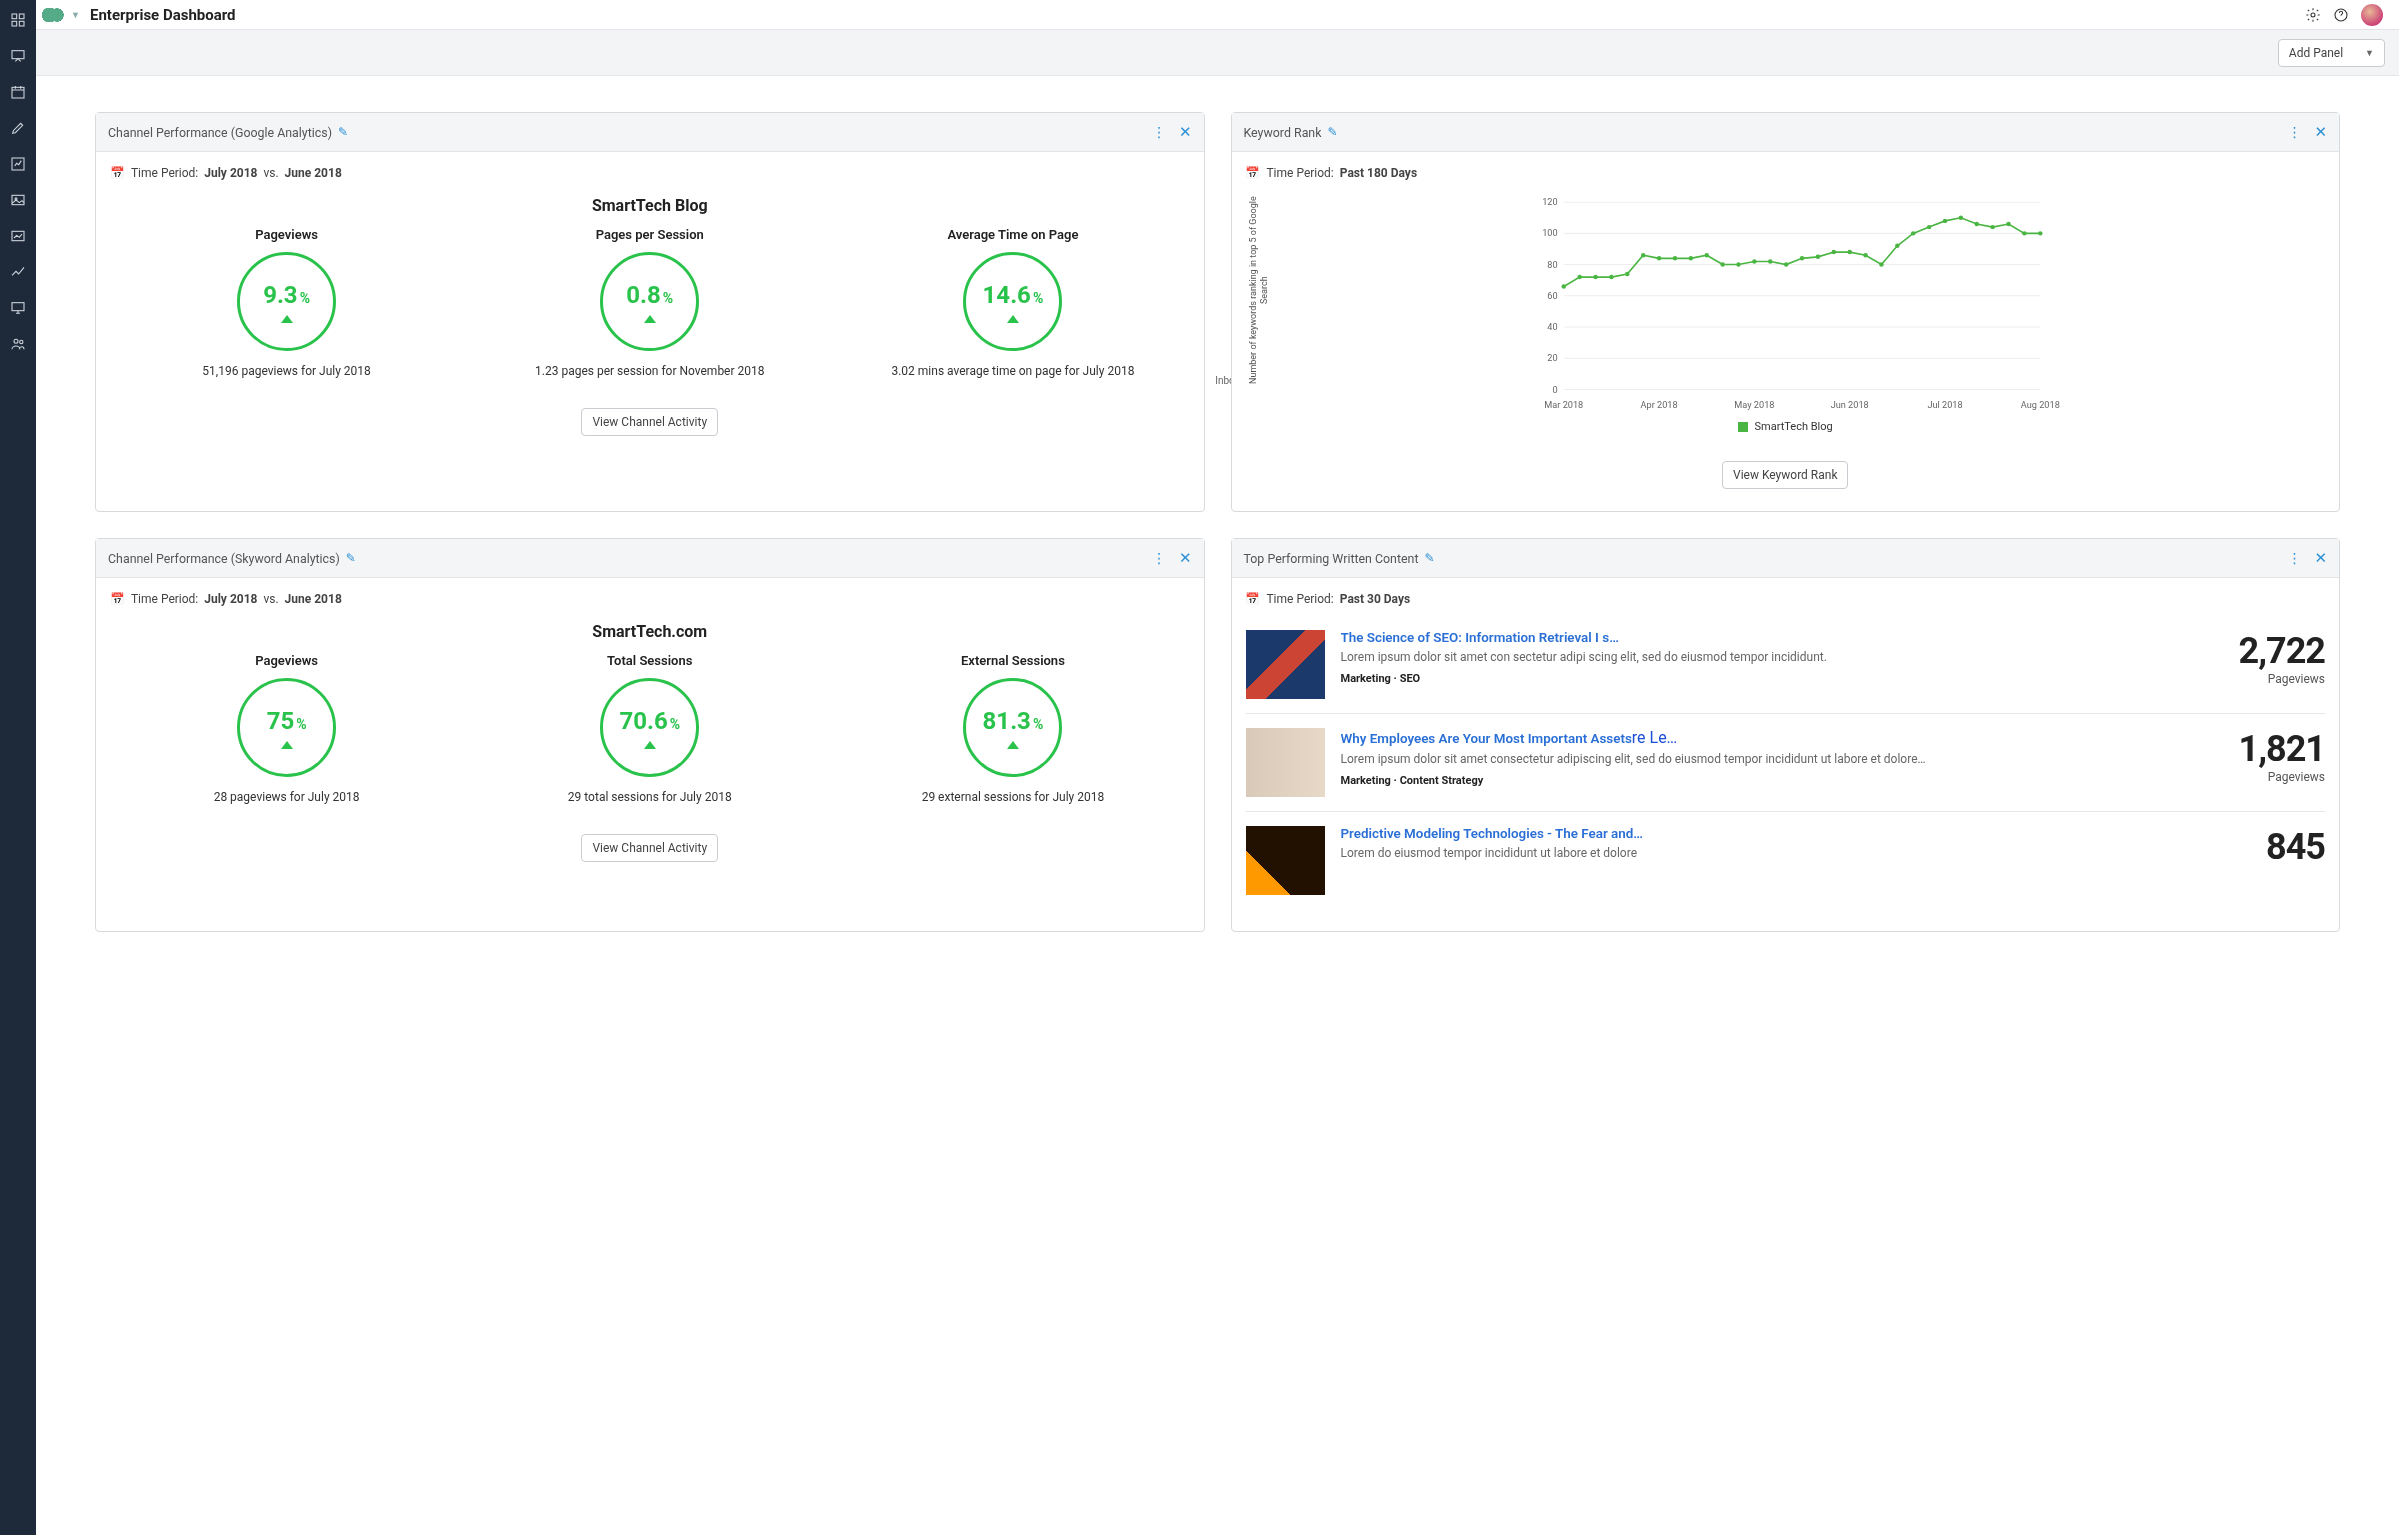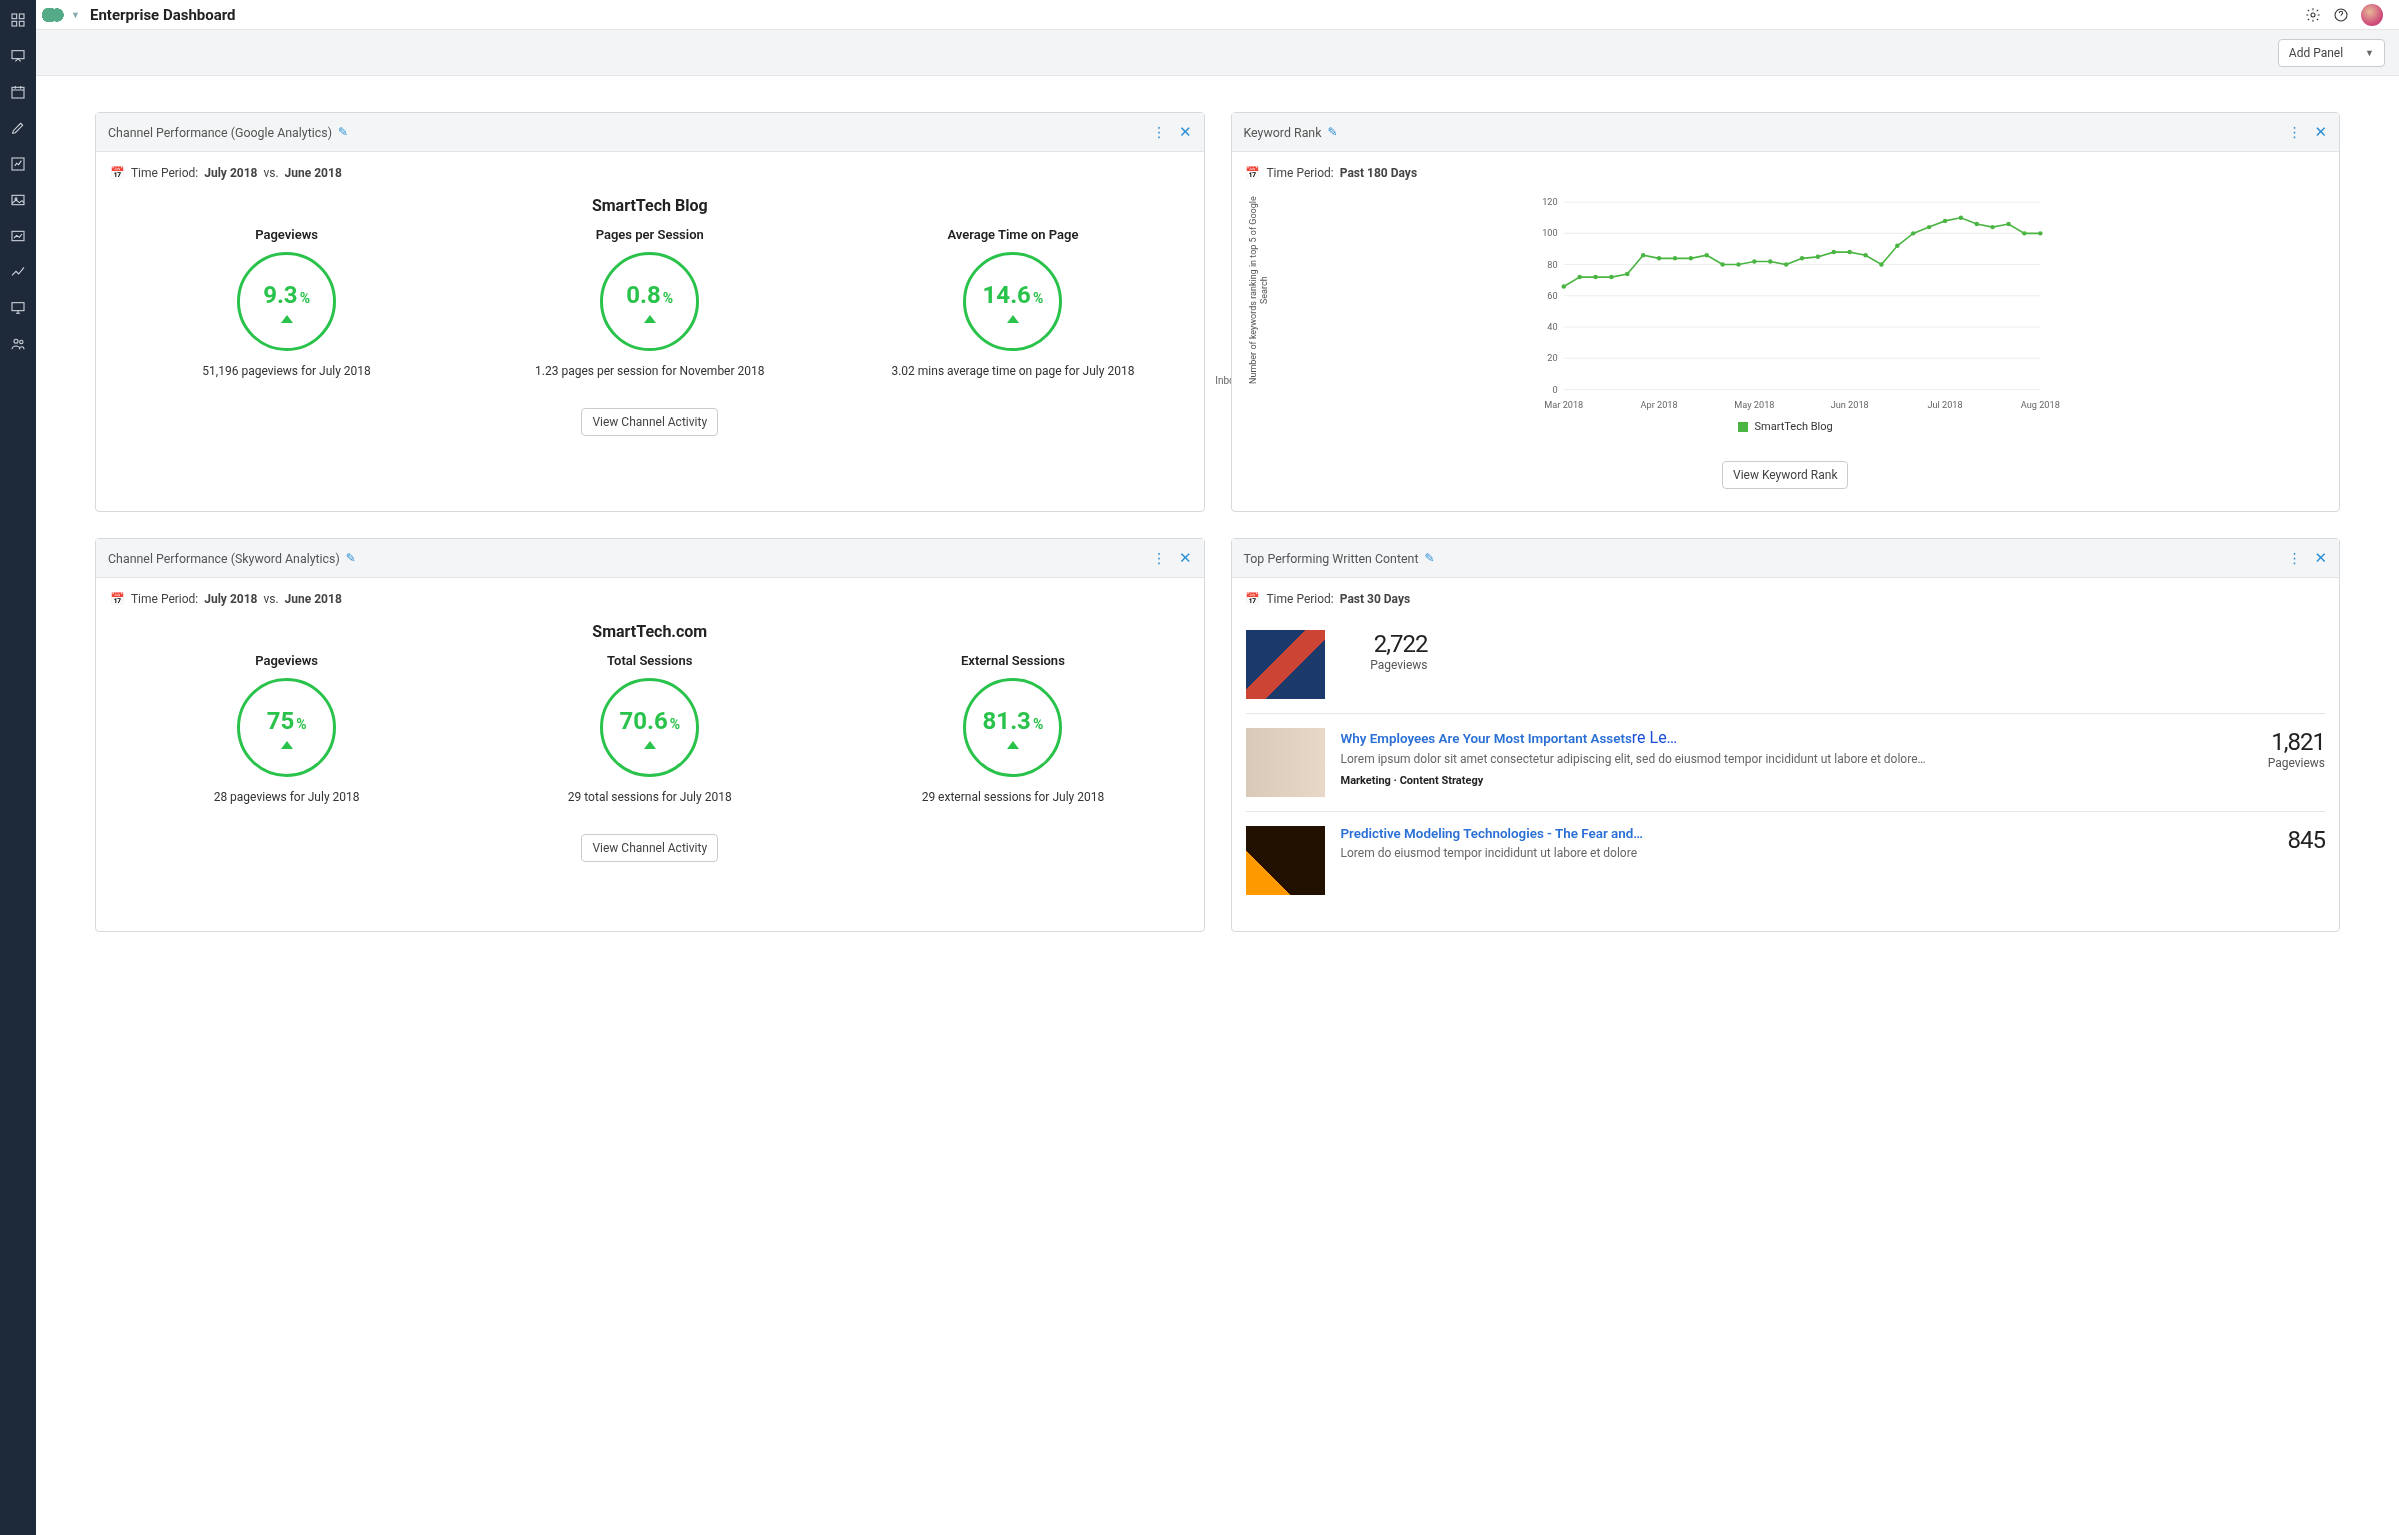--- a/index.html
+++ b/index.html
@@ -50,21 +50,21 @@
 .post:first-child{border-top:none}
 .thumb{width:79px;height:69px;flex-shrink:0;background:#ccc;background-size:cover}
 .thumb.t1{background:linear-gradient(135deg,#1b3a6b 0 40%,#c43 40% 60%,#1b3a6b 60%)}
 .thumb.t2{background:linear-gradient(90deg,#d9c9b8 0,#e8d8c8 100%)}
 .thumb.t3{background:linear-gradient(45deg,#f90 0 30%,#210 30% 100%)}
 .post-body{flex:1;min-width:0}
 .post-title{color:#2a6fd6;font-weight:600;font-size:13.4px;white-space:nowrap;overflow:hidden;text-overflow:ellipsis;cursor:pointer}
 .post-desc{font-size:12px;color:#666;margin-top:4px;line-height:1.4}
 .post-meta{font-size:11px;font-weight:700;margin-top:6px;color:#222}
 .post-metric{text-align:right;min-width:87px}
-.post-num{font-size:24px;font-weight:400;color:#222;letter-spacing:-1px}
+.post-num{font-size:36px;font-weight:700;color:#222;letter-spacing:-1px}
 .post-unit{font-size:12px;color:#555}
 .rel-tag{position:absolute;right:-48px;top:267px;font-size:10px;color:#666}
 </style>
 </head>
 <body>
 
 <div class="shell">
   <nav class="rail">
     <span class="ico">
         <svg viewBox="0 0 24 24">
@@ -369,20 +369,28 @@
         </div>
         <div class="panel-body">
           <div class="period">
             <span>📅</span>
             <span>Time Period:</span>
             <b>Past 30 Days</b>
           </div>
           <div class="posts" id="top-posts">
   <div class="post">
     <div class="thumb t1"></div>
+    <div class="post-body">
+      <div style="display:flex;gap:8px;align-items:baseline">
+        <div class="post-title">The Science of SEO: Information Retrieval I s…</div>
+
+      </div>
+      <div class="post-desc">Lorem ipsum dolor sit amet con sectetur adipi scing elit, sed do eiusmod tempor incididunt.</div>
+      <div class="post-meta">Marketing · SEO</div>
+    </div>
     <div class="post-metric">
       <div class="post-num">2,722</div>
       <div class="post-unit">Pageviews</div>
     </div>
   </div>
   <div class="post">
     <div class="thumb t2"></div>
     <div class="post-body">
       <div style="display:flex;align-items:baseline">
         <div class="post-title">Why Employees Are Your Most Important Assets</div>

